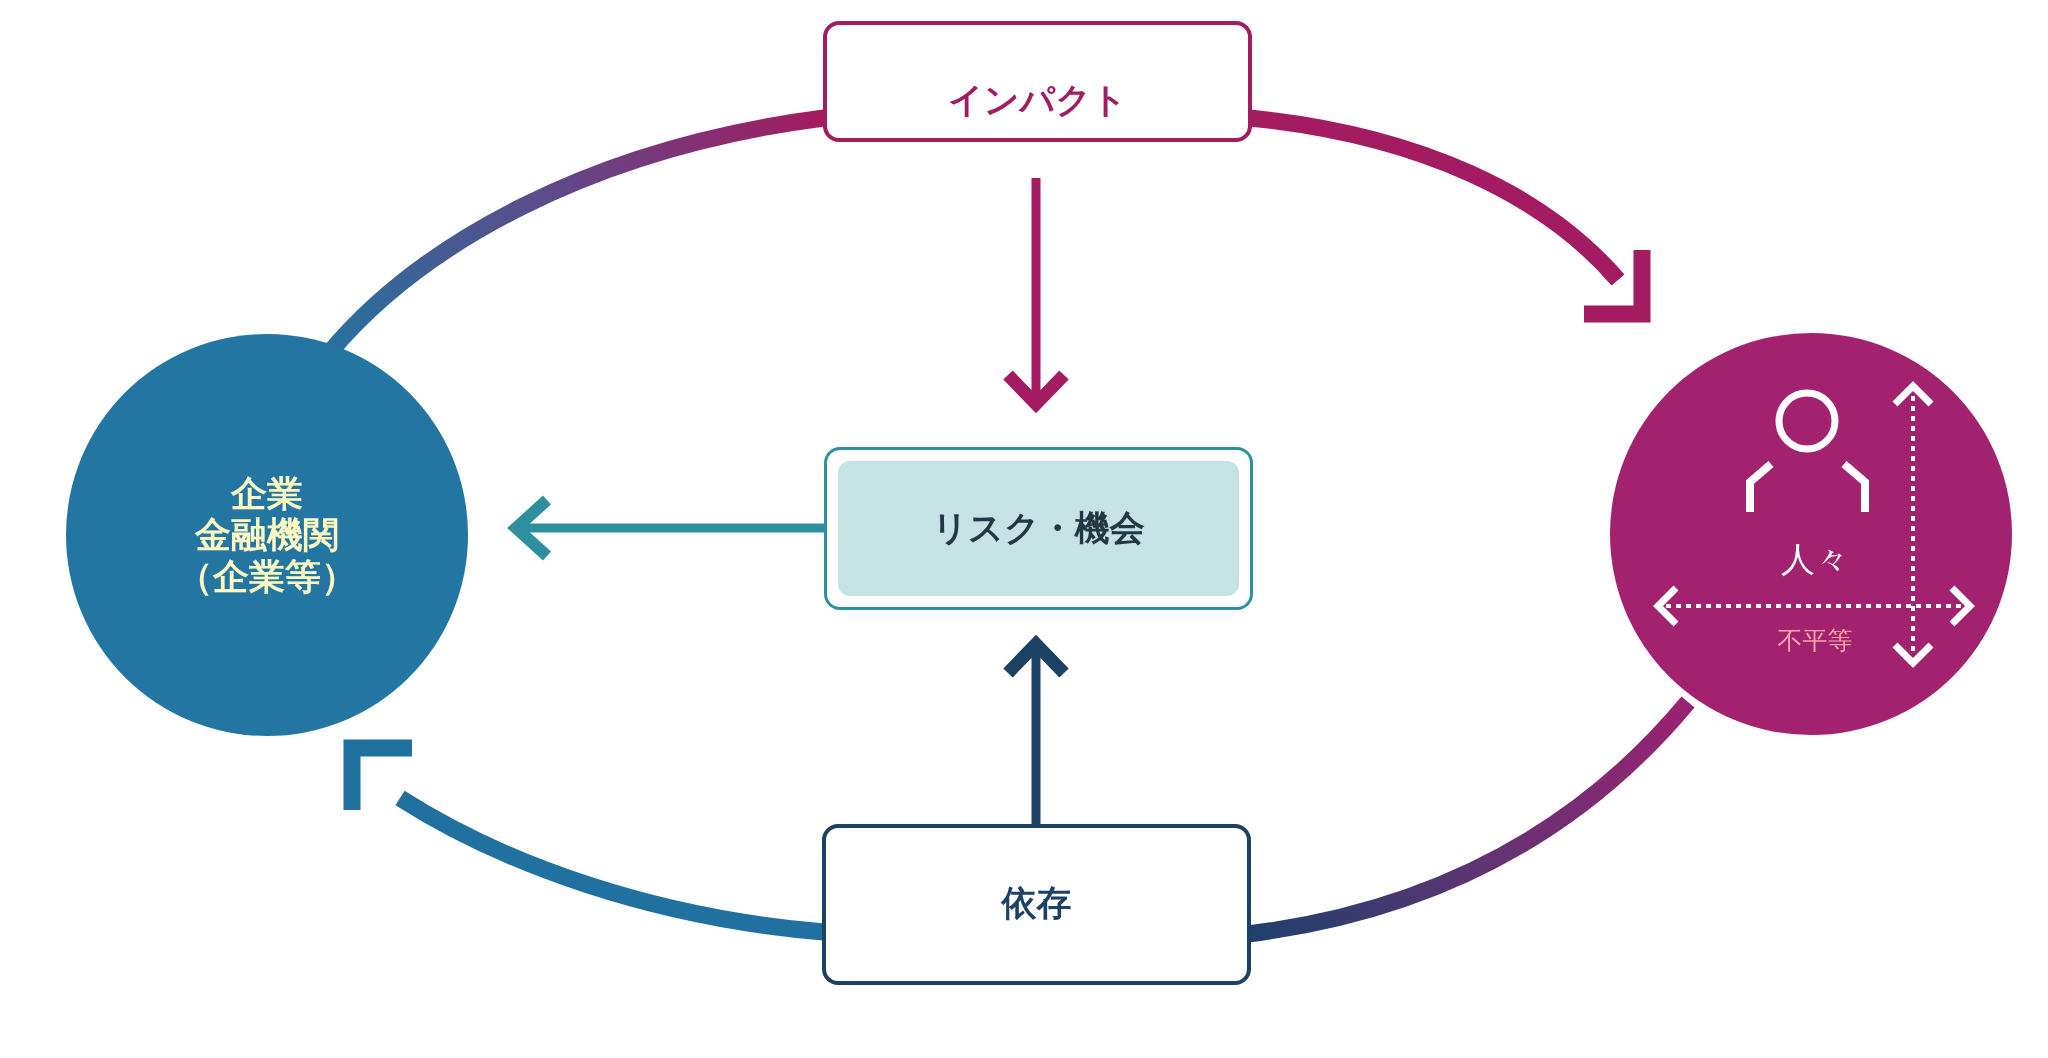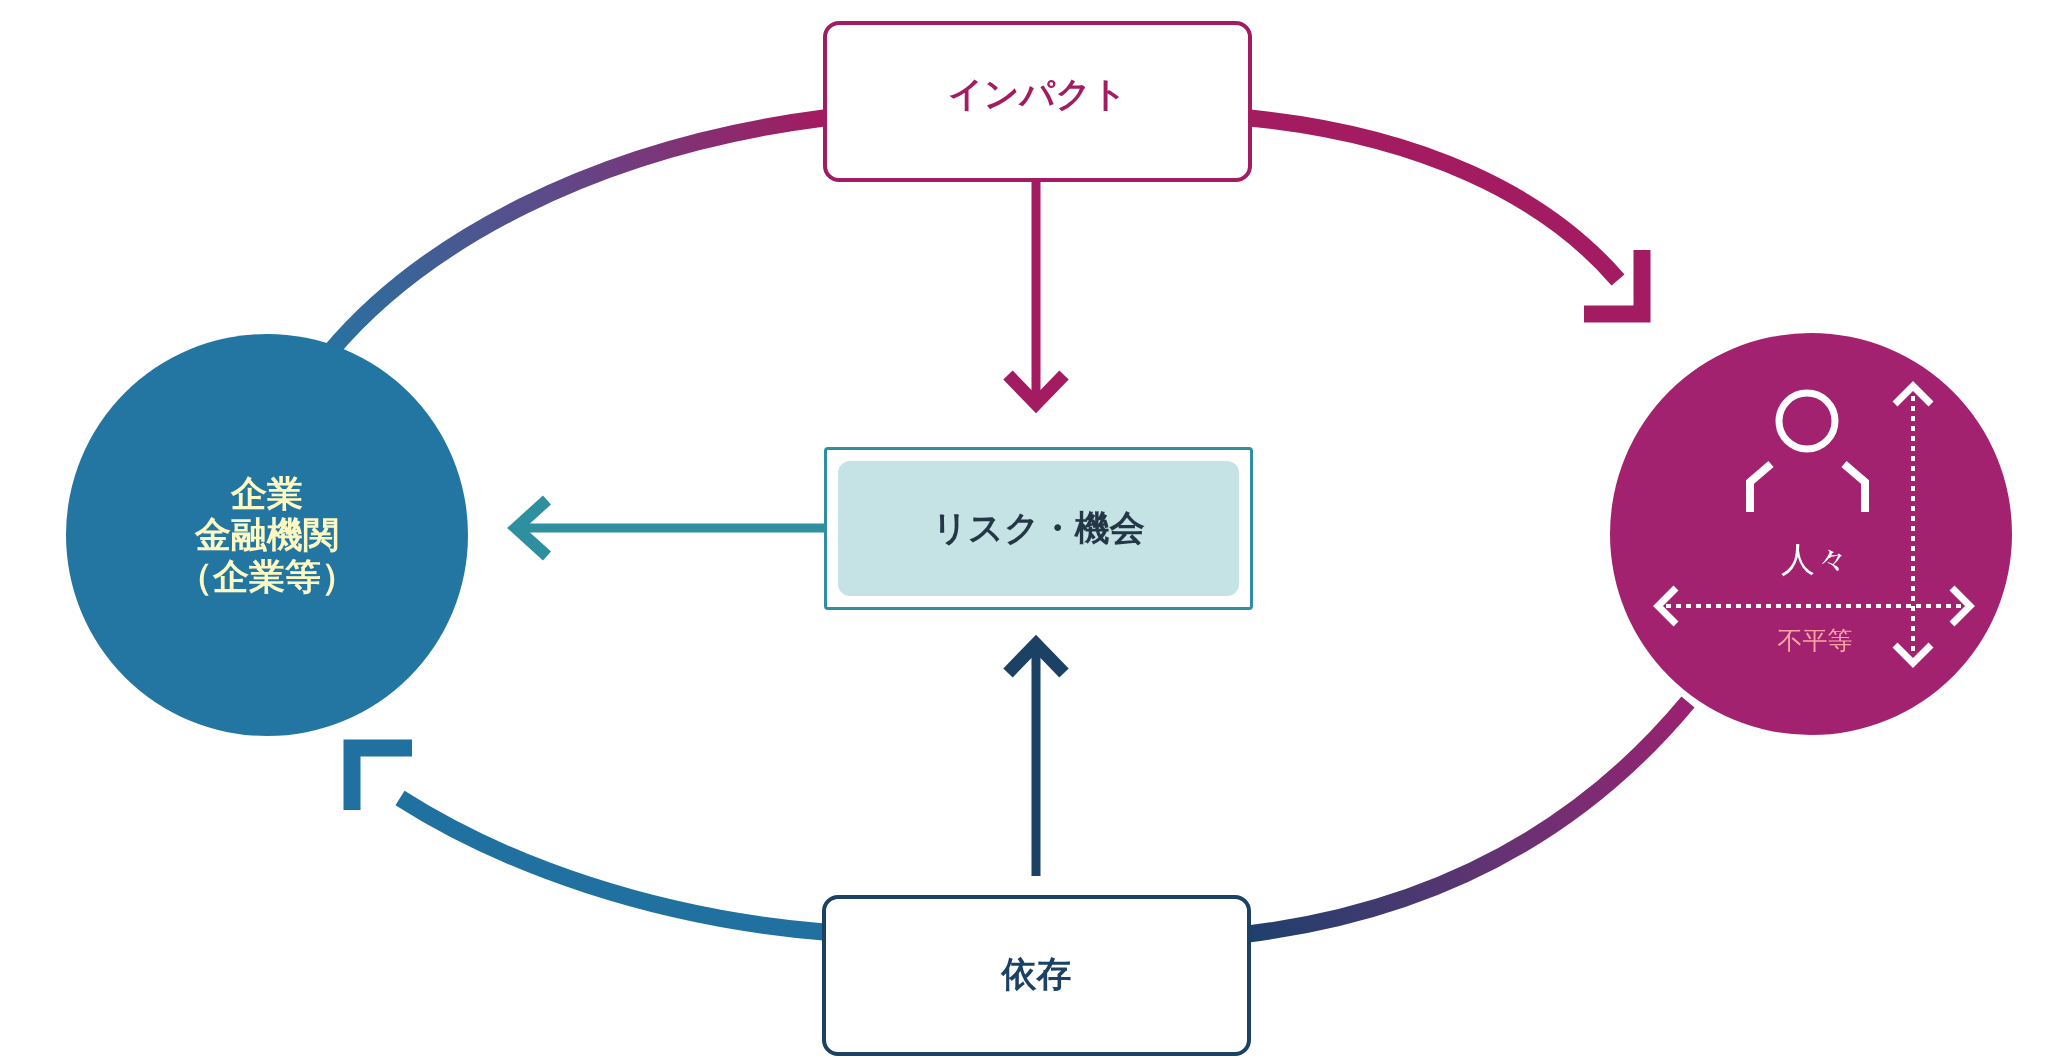--- a/index.html
+++ b/index.html
@@ -15,33 +15,33 @@
   
   .node-box{
     position:absolute;
     background:#fff;
     display:flex;align-items:center;justify-content:center;
     box-sizing:border-box;
     font-weight:bold;font-size:35px;
     text-align:center;
   }
   .impact-box{
-    left:823px;top:21px;width:429px;height:161px;
+    left:823px;top:21px;width:429px;height:121px;
     border:4px solid var(--magenta);border-radius:16px;
-    color:var(--magenta);padding-bottom:14px;
+    color:var(--magenta);padding-bottom:14px;align-items:flex-end;
   }
   .dependency-box{
-    left:822px;top:895px;width:429px;height:161px;
+    left:822px;top:824px;width:429px;height:161px;
     border:4px solid var(--navy);border-radius:16px;
     color:var(--navy);padding-bottom:2px;justify-content:center;
   }
   .risk-box-outer{
     left:824px;top:447px;width:429px;height:163px;
     position:absolute;background:#fff;
-    border:3px solid var(--teal);border-radius:4px;
+    border:3px solid var(--teal);border-radius:16px;
     box-sizing:border-box;
   }
   .risk-box-inner{
     position:absolute;left:11px;top:11px;right:11px;bottom:11px;
     background:var(--teal-fill);border-radius:12px;
     display:flex;align-items:center;justify-content:center;
     color:var(--dark-text);font-weight:bold;font-size:35px;
   }
 
   

